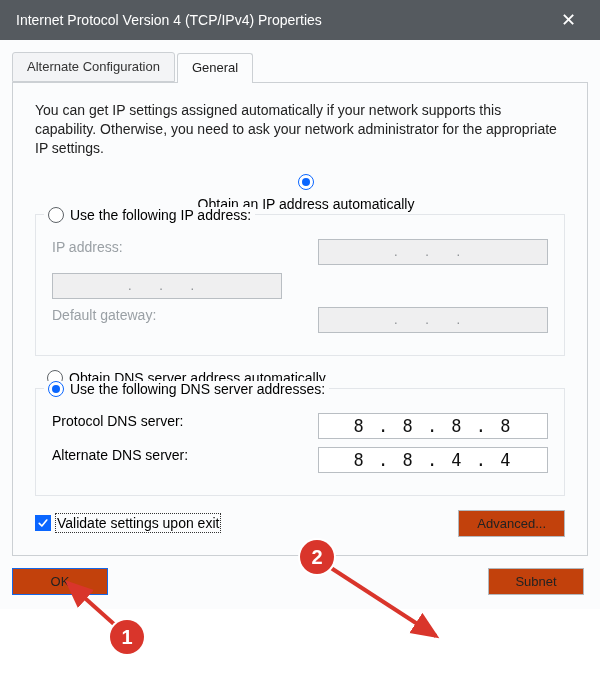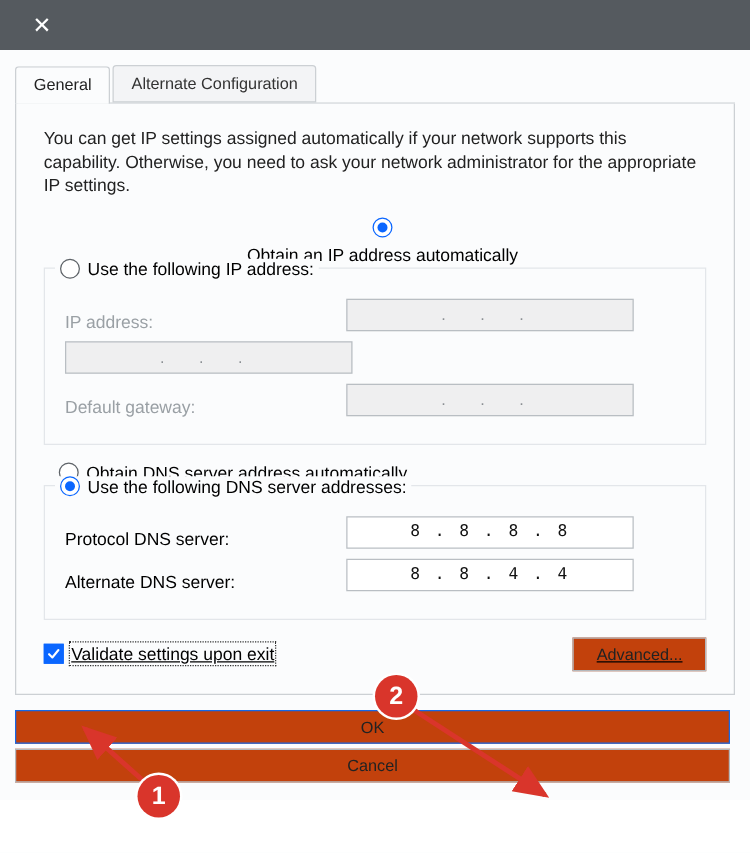--- a/index.html
+++ b/index.html
@@ -105,22 +105,23 @@
   }
   .group.legend-radio .radio-row.legend {
     position: absolute;
     top: -12px;
     left: 8px;
     background: #fbfcfd;
     padding: 0 4px;
   }
   .field-row {
     display: flex;
-    align-items: flex-end;
+    align-items: flex-start;
     margin: 8px 0;
+    gap: 41px;
   }
   .field-row .lbl {
     width: 225px;
     font-size: 14px;
   }
   .field-row .lbl.disabled { color: #9aa0a5; }
   .ipinput {
     flex: 0 0 230px;
     height: 26px;
     border: 1px solid #b9bec3;
@@ -130,28 +131,27 @@
     align-items: center;
     justify-content: center;
     letter-spacing: 12px;
     font-size: 13px;
   }
   .ipinput.active {
     background: #fff;
     color: #111;
     letter-spacing: 2px;
     font-family: Consolas, monospace;
-    font-size: 13px;
+    font-size: 17px;
   }
   .bottom-row {
     display: flex;
     align-items: center;
     justify-content: space-between;
     margin-top: 8px;
-    text-decoration: underline;
   }
   .checkbox {
     display: flex;
     align-items: center;
     gap: 6px;
     font-size: 14px;
   }
   .checkbox .box {
     width: 16px; height: 16px;
     border: 1px solid #0a66ff;
@@ -170,24 +170,23 @@
     background: #c2410c;
     padding: 5px 18px;
     font-size: 13px;
     color: #222;
     min-width: 96px;
     text-align: center;
   }
   .footer-btns {
     display: flex;
     justify-content: space-between;
-    gap: 4px;
+    gap: 26px;
     margin-top: 12px;
     padding-right: 4px;
-    flex-direction: column;
   }
   .btn.ok { border-color: #1567e6; }
   
   .anno-num {
     position: absolute;
     width: 34px; height: 34px;
     border-radius: 50%;
     background: #d9352b;
     color: #fff;
     font-weight: 700;
@@ -199,28 +198,29 @@
   }
   .arrow {
     position: absolute;
     pointer-events: none;
   }
 </style>
 </head>
 <body>
 
 <div class="titlebar">
+  <span>Internet Protocol Version 4 (TCP/IPv4) Properties</span>
   <span class="close">✕</span>
 </div>
 
 <div class="client">
 
   <div class="tabs">
+    <div class="tab inactive">Alternate Configuration</div>
     <div class="tab">General</div>
-    <div class="tab inactive">Alternate Configuration</div>
   </div>
 
   <div class="tabpage">
 
     <div class="intro">You can get IP settings assigned automatically if your network supports this capability. Otherwise, you need to ask your network administrator for the appropriate IP settings.</div>
 
     <div class="radio-row" style="margin-left:12px;flex-direction:column;">
       <span class="radio-dot checked"></span>
       <span>Obtain an IP address automatically</span>
     </div>
@@ -272,21 +272,21 @@
         </span>
         <span class="dotted">Validate settings upon exit</span>
       </label>
       <div class="btn">Advanced...</div>
     </div>
 
   </div>
 
   <div class="footer-btns">
     <div class="btn ok">OK</div>
-    <div class="btn">Cancel</div>
+    <div class="btn">Subnet</div>
   </div>
 
 </div>
 
 <svg class="arrow" style="left:60px; top:575px;" width="80" height="60">
   <defs>
       <marker id="ah1" markerWidth="8" markerHeight="8" refX="6" refY="3" orient="auto">
         <path d="M0,0 L7,3 L0,6 Z" fill="#d9352b"></path>
       </marker>
     </defs>

